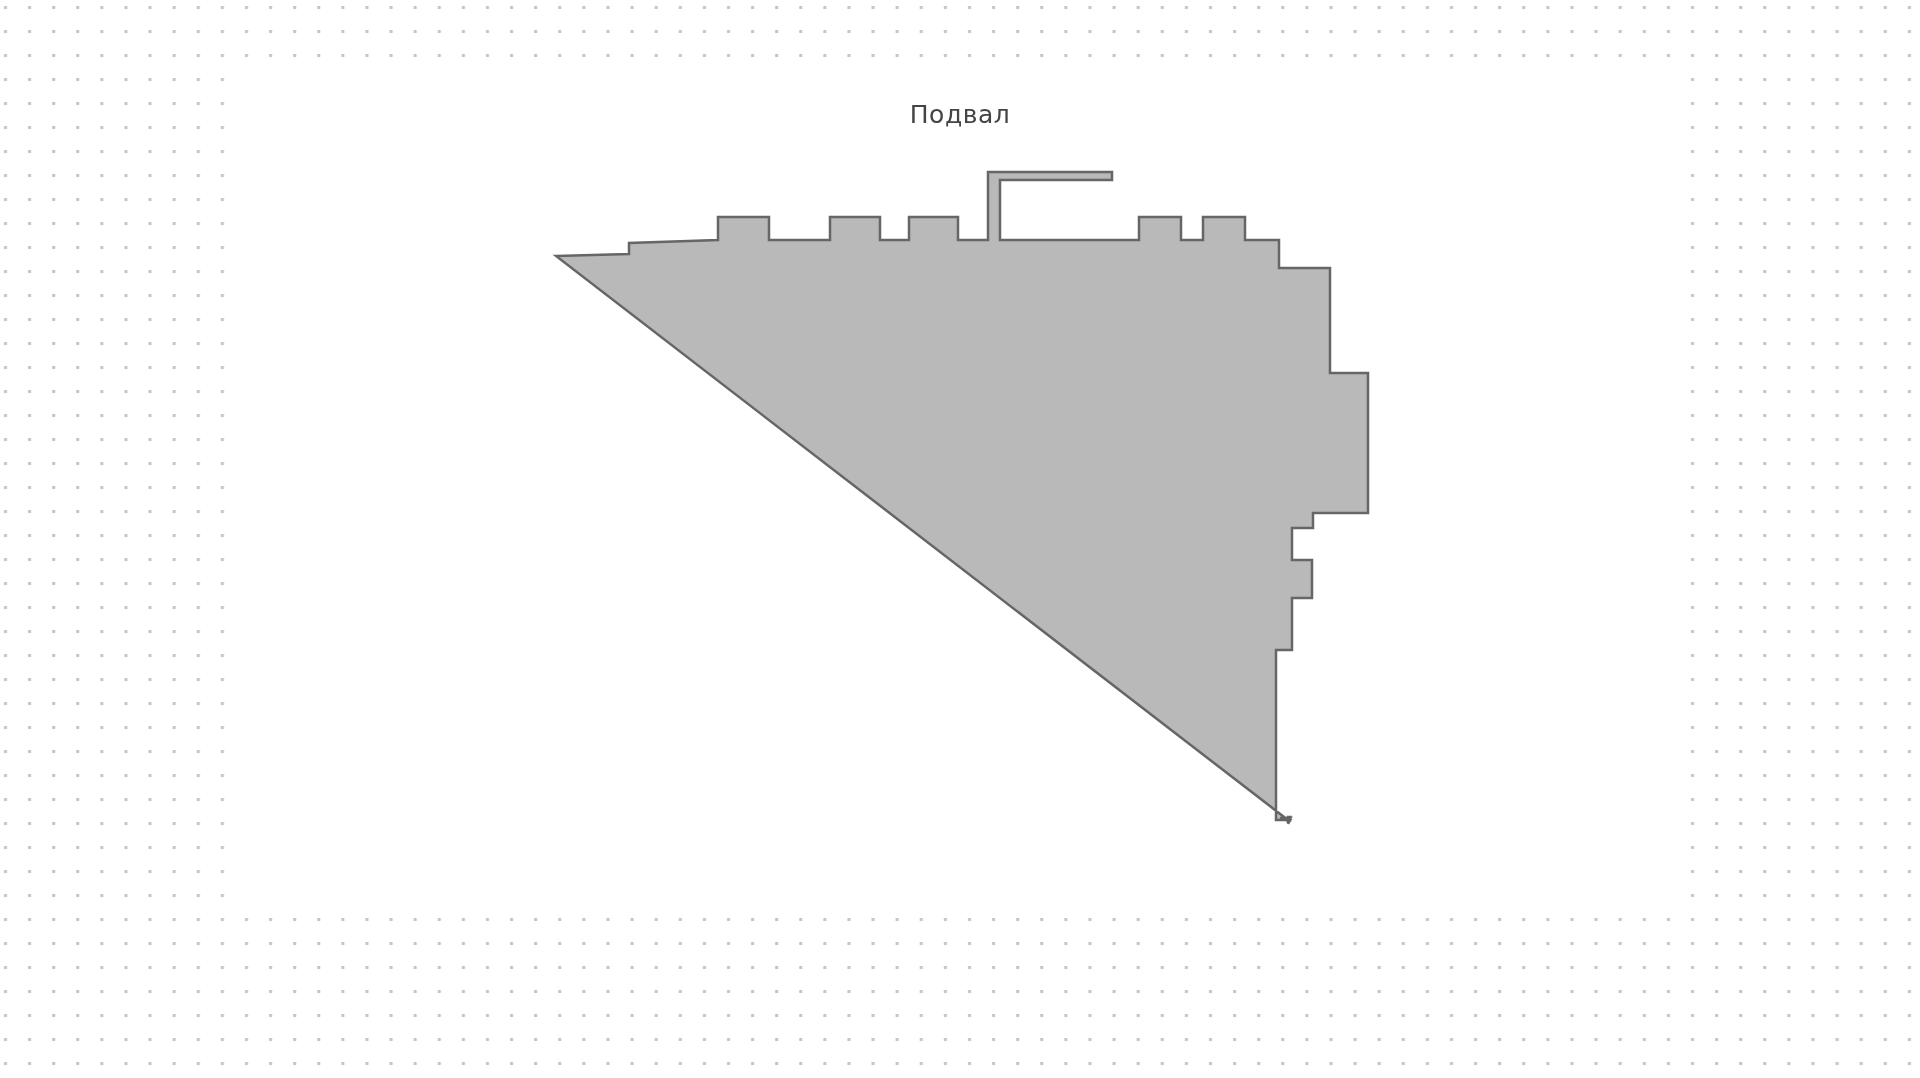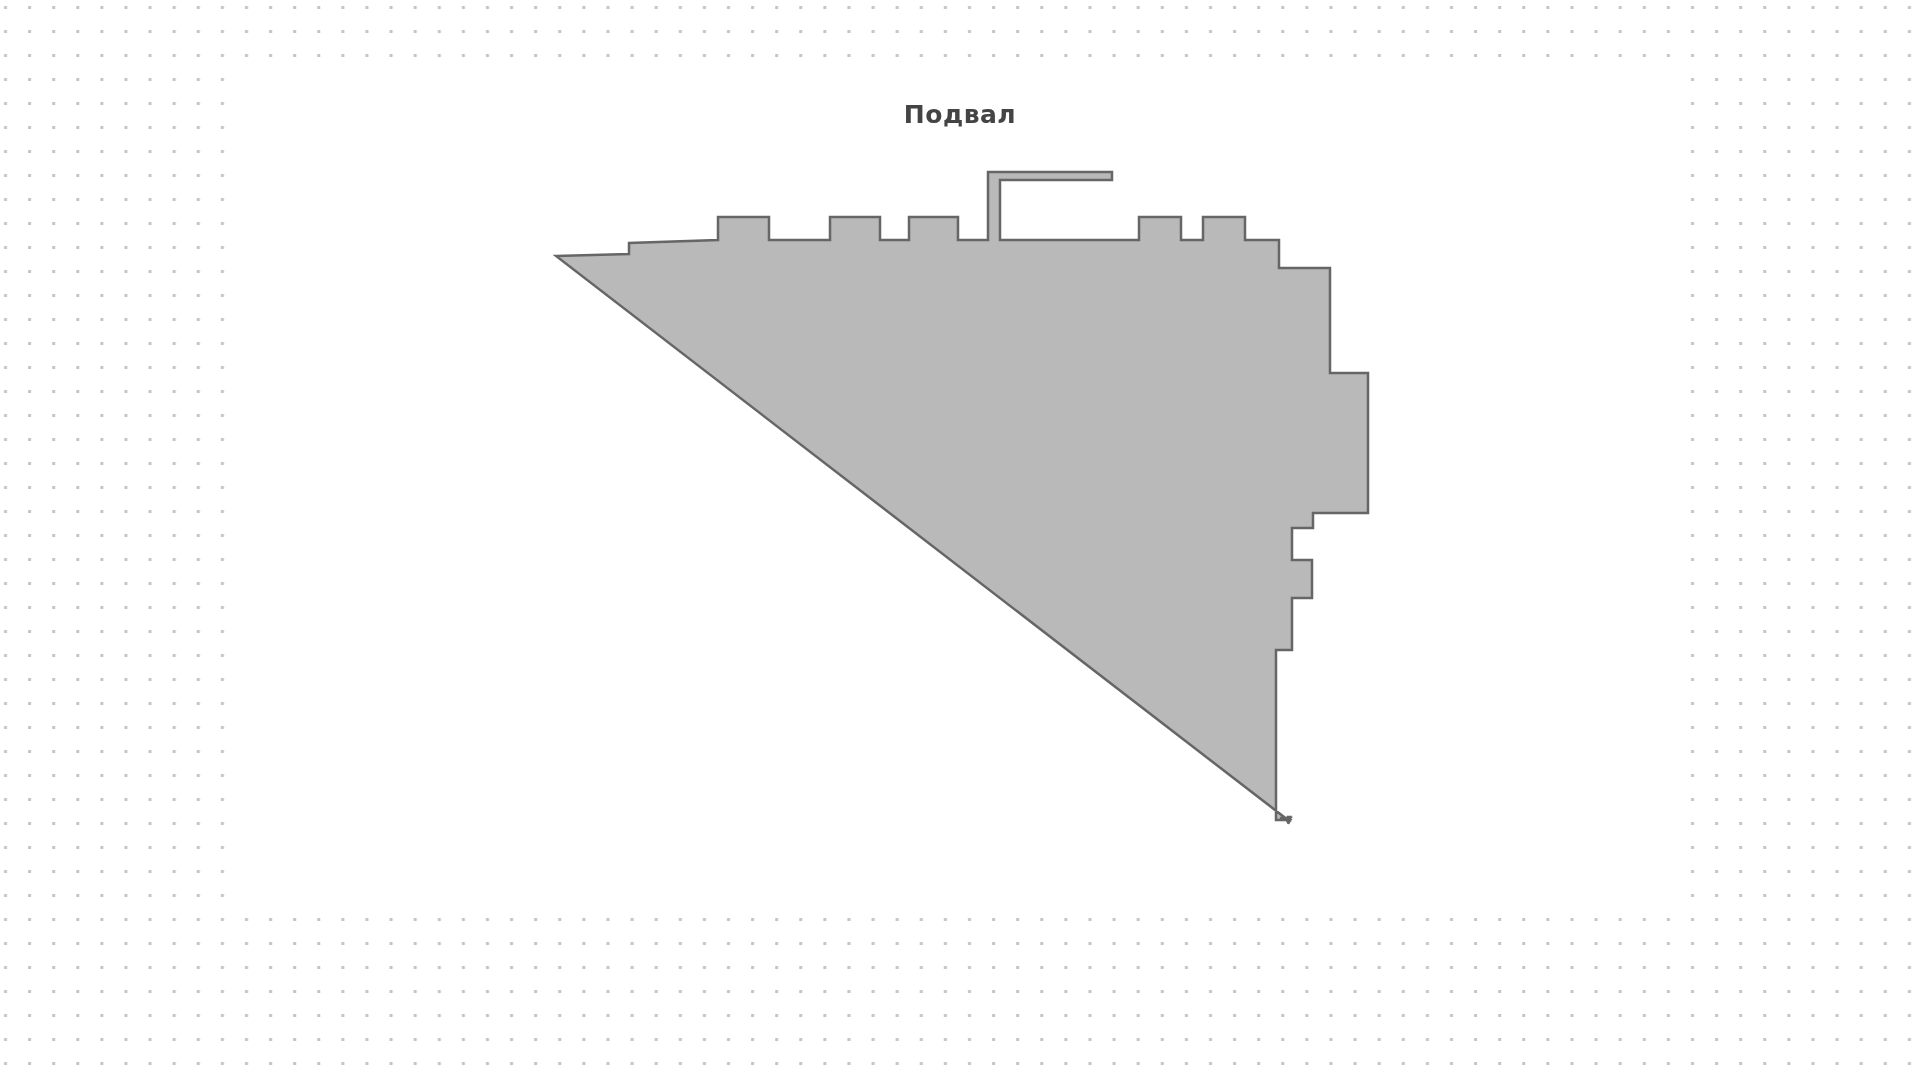--- a/index.html
+++ b/index.html
@@ -1,20 +1,20 @@
 <!DOCTYPE html>
 <html><head>
 <meta charset="utf-8">
 <style>
   html, body { margin: 0; padding: 0; background: #ffffff; }
   body { width: 1920px; height: 1078px; position: relative; overflow: hidden;
          font-family: "DejaVu Sans", sans-serif; }
   #grid { position: absolute; left: 0; top: 0; }
   #plan-title { position: absolute; left: 0; width: 1920px; top: 100px; text-align: center;
-                font-family: "DejaVu Sans", sans-serif; font-size: 25px; font-weight: 700;
+                font-family: "DejaVu Sans", sans-serif; font-size: 25px; font-weight: 400;
                 color: #444; letter-spacing: 0.5px; }
   #plan { position: absolute; left: 0; top: 0; }
 </style>
 </head>
 <body>
 
 <svg id="grid" width="1920" height="1078" xmlns="http://www.w3.org/2000/svg">
   <defs>
     <pattern id="dots" x="0" y="0" width="24.1" height="24" patternUnits="userSpaceOnUse">
       <rect x="4" y="6" width="3" height="3" fill="#c4c4c4"></rect>

